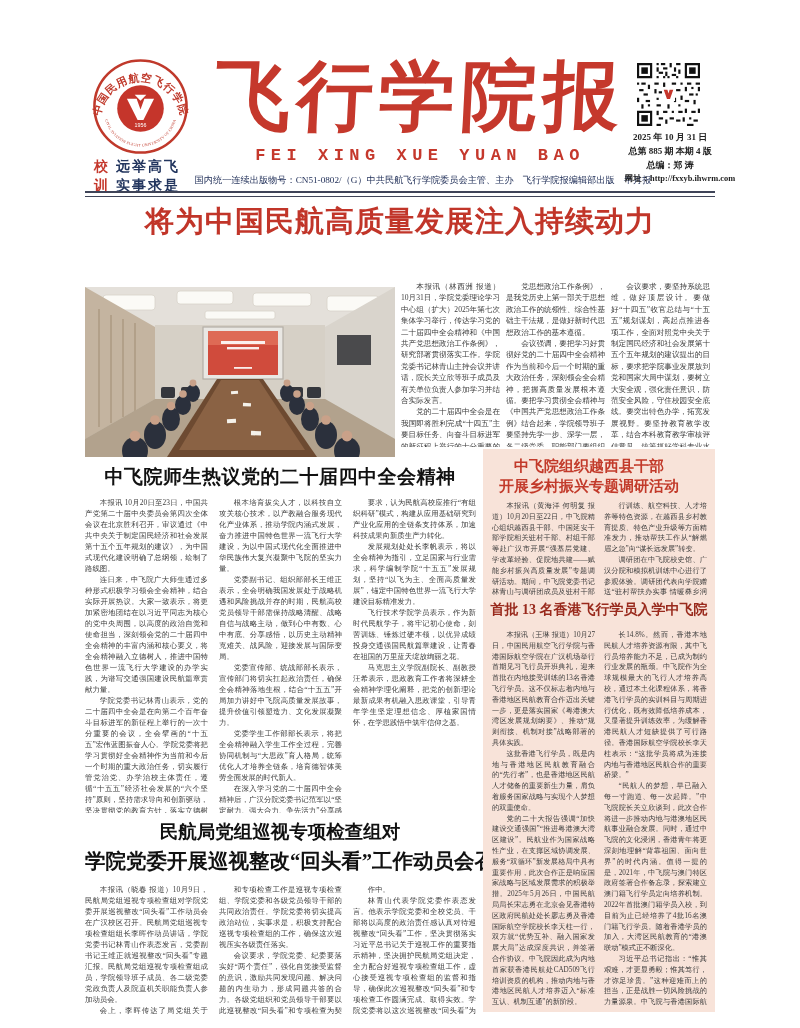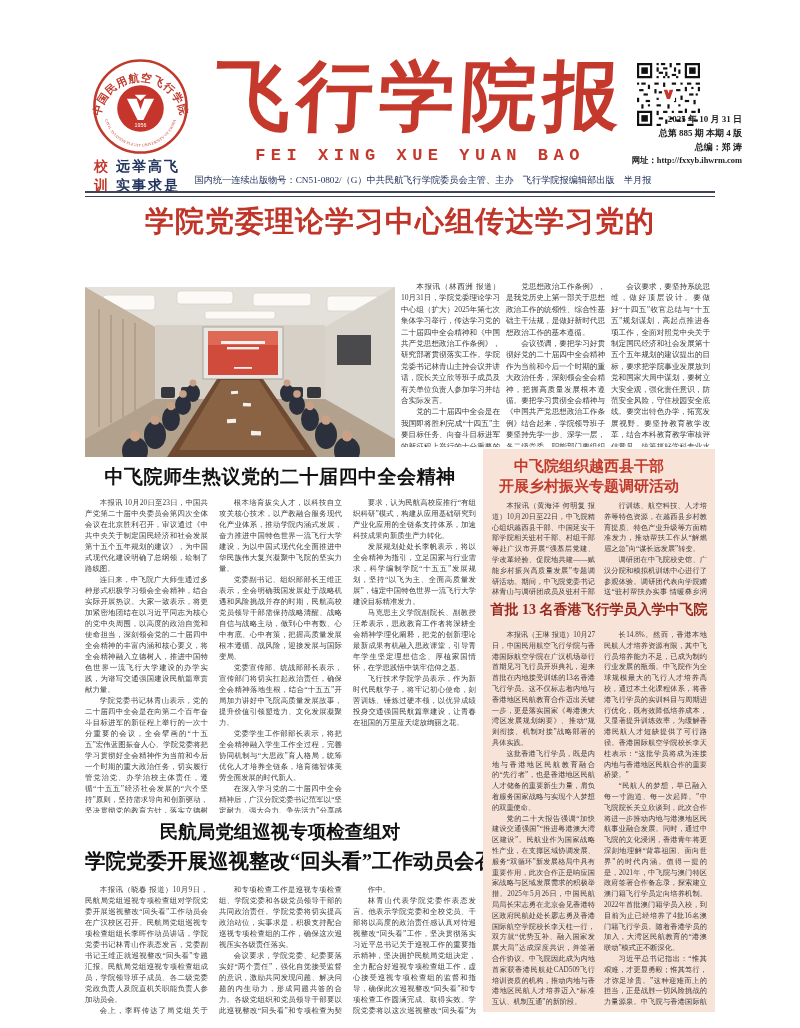--- a/index.html
+++ b/index.html
@@ -11,21 +11,21 @@
     font-weight:bold;font-size:76px;line-height:96px;letter-spacing:6px;
     transform:skewX(-3deg);white-space:nowrap;}
   .pinyin{left:203px;top:146px;width:434px;text-align:center;color:#c5382c;
     font-weight:bold;font-size:17px;letter-spacing:5.5px;white-space:nowrap;
     font-family:Liberation Mono, monospace;}
   .pub-line{left:188px;top:174px;width:470px;text-align:center;color:#1c2b55;
     font-size:9.2px;font-weight:normal;white-space:nowrap;}
   .motto{left:94px;top:157px;width:120px;font-size:14px;line-height:19px;
     font-weight:bold;color:#23365f;letter-spacing:2px;white-space:nowrap;}
   .motto .lbl{color:#c5382c;margin-right:6px;}
-  .hd-info{left:598px;top:112px;width:144px;text-align:right;color:#222;
+  .hd-info{left:598px;top:130px;width:144px;text-align:center;color:#222;
     font-size:9px;line-height:14px;font-weight:bold;white-space:nowrap;}
   .hd-info .site{font-size:8.4px;padding-left:20px;}
   .double-rule{left:85px;top:191px;width:630px;height:3px;
     border-top:2px solid #3f4458;border-bottom:1px solid #3f4458;}
   
   .headline{left:85px;top:202px;width:630px;text-align:center;color:#c13529;
     font-weight:bold;font-size:29px;line-height:38px;letter-spacing:1px;white-space:nowrap;}
   
   .col{overflow:hidden;text-align:justify;}
   .col p{margin:0;text-indent:2em;}
@@ -155,21 +155,21 @@
 
   <div class="abs hd-info">
     <div>2025 年 10 月 31 日</div>
     <div>总第 885 期  本期 4 版</div>
     <div>总编：郑  涛</div>
     <div class="site">网址：http://fxxyb.ihwrm.com</div>
   </div>
 
   <div class="abs double-rule"></div>
 
-  <div class="abs headline" style="top:202px;">学院党委理论学习中心组传达学习党的</div>
+  <div class="abs headline" style="top:202px;">将为中国民航高质量发展注入持续动力</div>
 
   <div class="abs photo-frame">
     <svg width="310" height="170" viewBox="0 0 310 170">
       <rect width="310" height="170" fill="#c9c2b6"></rect>
       <rect x="0" y="0" width="310" height="58" fill="#e4e0da"></rect>
       <g fill="#fbfaf6" stroke="#d8d3ca" stroke-width="0.8">
         <rect x="18" y="8" width="52" height="15" rx="3"></rect>
         <rect x="92" y="4" width="56" height="13" rx="3"></rect>
         <rect x="168" y="6" width="58" height="13" rx="3"></rect>
         <rect x="242" y="9" width="52" height="15" rx="3"></rect>
@@ -250,30 +250,30 @@
     </div>
 
   <div class="abs sec-title a2-title">中飞院师生热议党的二十届四中全会精神</div>
   <div class="abs col a2-col" style="left:85px;">
       <p>本报讯 10月20日至23日，中国共产党第二十届中央委员会第四次全体会议在北京胜利召开，审议通过《中共中央关于制定国民经济和社会发展第十五个五年规划的建议》，为中国式现代化建设明确了总纲领，绘制了路线图。</p>
       <p>连日来，中飞院广大师生通过多种形式积极学习领会全会精神，结合实际开展热议。大家一致表示，将更加紧密地团结在以习近平同志为核心的党中央周围，以高度的政治自觉和使命担当，深刻领会党的二十届四中全会精神的丰富内涵和核心要义，将全会精神融入立德树人，推进中国特色世界一流飞行大学建设的办学实践，为谱写交通强国建设民航篇章贡献力量。</p>
       <p>学院党委书记林青山表示，党的二十届四中全会是在向第二个百年奋斗目标进军的新征程上举行的一次十分重要的会议，全会擘画的“十五五”宏伟蓝图振奋人心。学院党委将把学习贯彻好全会精神作为当前和今后一个时期的重大政治任务，切实履行管党治党、办学治校主体责任，遵循“十五五”经济社会发展的“六个坚持”原则，坚持需求导向和创新驱动，坚决贯彻党的教育方针，落实立德树人根本任务。以本科教育教学审核评估工作为契机，不断提高人才培养质量，全力推进学院人事制度改革。团结带领全院师生员工破解发展难题，为谱写交通强国建设民航篇章贡献更大力量。</p>
     </div>
   <div class="abs col a2-col" style="left:219px;">
       <p>根本培育拔尖人才，以科技自立攻关核心技术，以产教融合服务现代化产业体系，推动学院内涵式发展，奋力推进中国特色世界一流飞行大学建设，为以中国式现代化全面推进中华民族伟大复兴凝聚中飞院的坚实力量。</p>
-      <p>党委副书记、组织部部长王维正表示，全会明确我国发展处于战略机遇和风险挑战并存的时期，民航高校党员领导干部需保持战略清醒、战略自信与战略主动，做到心中有数、心中有底、心中有策，把握高质量发展根本遵循、战风险，迎接发展与国际变局。</p>
+      <p>党委副书记、组织部部长王维正表示，全会明确我国发展处于战略机遇和风险挑战并存的时期，民航高校党员领导干部需保持战略清醒、战略自信与战略主动，做到心中有数、心中有底、分享感悟，以历史主动精神克难关、战风险，迎接发展与国际变局。</p>
       <p>党委宣传部、统战部部长表示，宣传部门将切实扛起政治责任，确保全会精神落地生根，结合“十五五”开局加力讲好中飞院高质量发展故事，提升价值引领塑造力、文化发展凝聚力。</p>
       <p>党委学生工作部部长表示，将把全会精神融入学生工作全过程，完善协同机制与“大思政”育人格局，统筹优化人才培养全链条，培育德智体美劳全面发展的时代新人。</p>
       <p>在深入学习党的二十届四中全会精神后，广汉分院党委书记范军以“坚定耐力、强大合力、争先活力”分享感悟，明确将以全会精神引领分院建设。</p>
     </div>
   <div class="abs col a2-col" style="left:353px;">
       <p>要求，认为民航高校应推行“有组织科研”模式，构建从应用基础研究到产业化应用的全链条支持体系，加速科技成果向新质生产力转化。</p>
       <p>发展规划处处长李帆表示，将以全会精神为指引，立足国家与行业需求，科学编制学院“十五五”发展规划，坚持“以飞为主、全面高质量发展”，锚定中国特色世界一流飞行大学建设目标精准发力。</p>
+      <p>飞行技术学院学员表示，作为新时代民航学子，将牢记初心使命，刻苦训练、锤炼过硬本领，以优异成绩投身交通强国民航篇章建设，让青春在祖国的万里蓝天绽放绚丽之花。</p>
       <p>马克思主义学院副院长、副教授汪希表示，思政教育工作者将深耕全会精神学理化阐释，把党的创新理论最新成果有机融入思政课堂，引导青年学生坚定理想信念、厚植家国情怀，在学思践悟中筑牢信仰之基。</p>
-      <p>飞行技术学院学员表示，作为新时代民航学子，将牢记初心使命，刻苦训练、锤炼过硬本领，以优异成绩投身交通强国民航篇章建设，让青春在祖国的万里蓝天绽放绚丽之花。</p>
     </div>
 
   <div class="abs sec-title a5-title">
     <div class="l1">民航局党组巡视专项检查组对</div>
     <div class="l2">学院党委开展巡视整改“回头看”工作动员会召开</div>
   </div>
   <div class="abs col a5-col" style="left:85px;">
       <p>本报讯（晓春 报道）10月9日，民航局党组巡视专项检查组对学院党委开展巡视整改“回头看”工作动员会在广汉校区召开。民航局党组巡视专项检查组组长李晖作动员讲话，学院党委书记林青山作表态发言，党委副书记王维正就巡视整改“回头看”专题汇报。民航局党组巡视专项检查组成员，学院领导班子成员、各二级党委党政负责人及院直机关职能负责人参加动员会。</p>
       <p>会上，李晖传达了局党组关于2025年巡视工作动员的精神和要求，就巡视专项检查“回头看”工作的重要意义、工作任务、方式方法、总体安排和工作要求等作了动员讲话。</p>
     </div>

